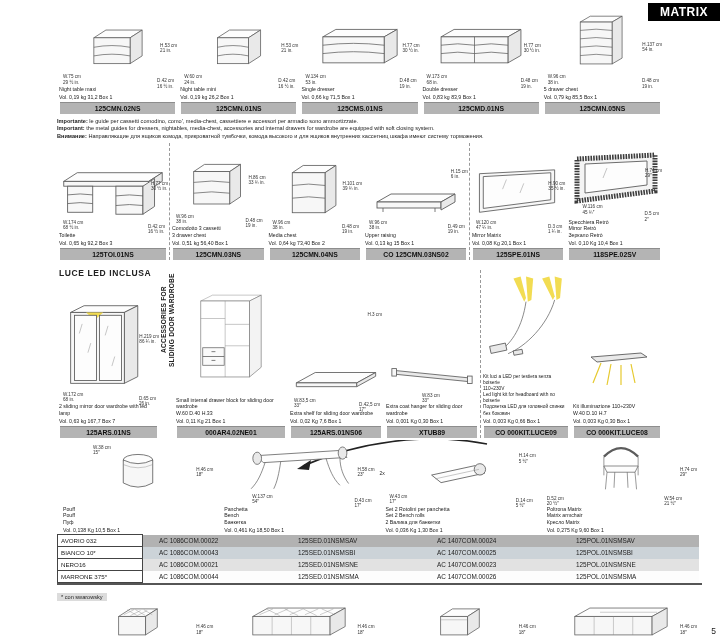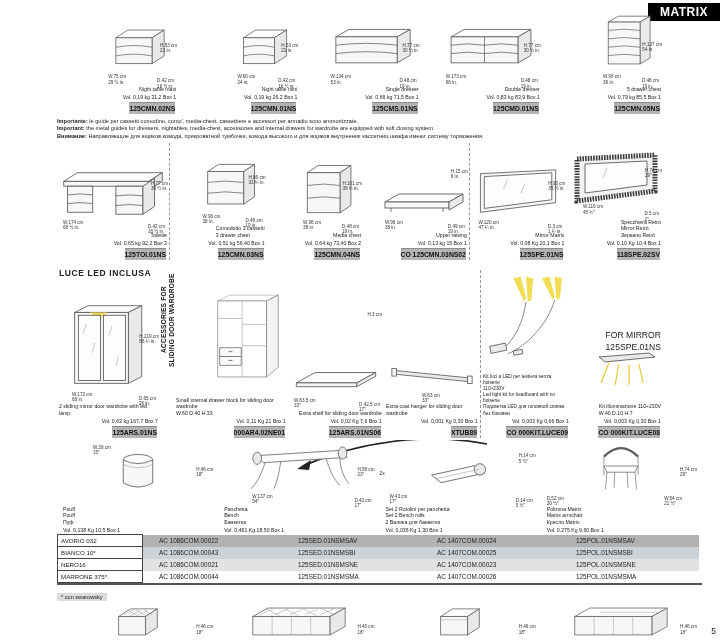--- a/index.html
+++ b/index.html
@@ -2,21 +2,21 @@
 <html><head>
 <meta charset="utf-8">
 <style>
   html,body{margin:0;padding:0;background:#888;}
   .page{position:relative;width:726px;height:640px;background:#fff;overflow:hidden;
         font-family:"Liberation Sans",sans-serif;color:#222;}
   .banner{position:absolute;top:3px;right:6px;background:#000;color:#fff;font-weight:bold;
           font-size:12px;line-height:16px;padding:1px 12px;letter-spacing:.5px;}
   
   .rowflex{display:flex;margin-left:57px;width:606px;align-items:stretch;}
-  .cell{flex:1;display:flex;flex-direction:column;justify-content:flex-end;position:relative;padding:0 2px;align-items:flex-end;}
+  .cell{flex:1;display:flex;flex-direction:column;justify-content:flex-end;position:relative;padding:0 2px;}
   .fig{position:relative;display:flex;align-items:flex-end;justify-content:center;}
   .fig svg{margin-bottom:10px;}
   .dim{position:absolute;font-size:4.6px;line-height:1.15;color:#333;white-space:pre-line;}
   .dim.h{right:-1px;top:34%;}
   .dim.w{left:4px;bottom:-1px;}
   .dim.d{right:2px;bottom:-5px;}
   .iname{font-size:5.2px;line-height:1.28;white-space:pre-line;margin-top:2px;min-height:7px;}
   .vol{font-size:5.2px;margin-top:1px;}
   .codebar{margin:2px 1px 0 1px;height:11px;line-height:11px;background:#b4b4b4;
            border-top:1px solid #8d8d8d;font-size:6.8px;font-weight:bold;text-align:center;color:#101010;}
@@ -404,22 +404,20 @@
         </svg>
       </div>
       <div class="iname" style="font-size:4.8px;">Kit luci a LED per testiera senza boiserie
 110÷230V
 Led light kit for headboard with no boiserie
 Подсветка LED для головной спинки без боковин</div>
       <div class="vol">Vol. 0,003 Kg 0,66 Box 1</div>
       <div class="codebar">CO 000KIT.LUCE09</div>
     </div>
     <div class="cell" style="flex:1.2;">
-      <div class="formirror">FOR MIRROR
-125SPE.01NS</div>
       <div class="fig" style="height:48px;">
         <svg width="72" height="42" viewBox="0 0 72 42">
           <line class="glowln" x1="20" y1="14" x2="12" y2="34"></line>
           <line class="glowln" x1="30" y1="15" x2="26" y2="36"></line>
           <line class="glowln" x1="40" y1="16" x2="40" y2="36"></line>
           <line class="glowln" x1="50" y1="15" x2="54" y2="34"></line>
           <polygon class="f2" points="10,8 60,4 66,8 16,13"></polygon>
         </svg>
       </div>
       <div class="iname">Kit illuminazione 110÷230V

